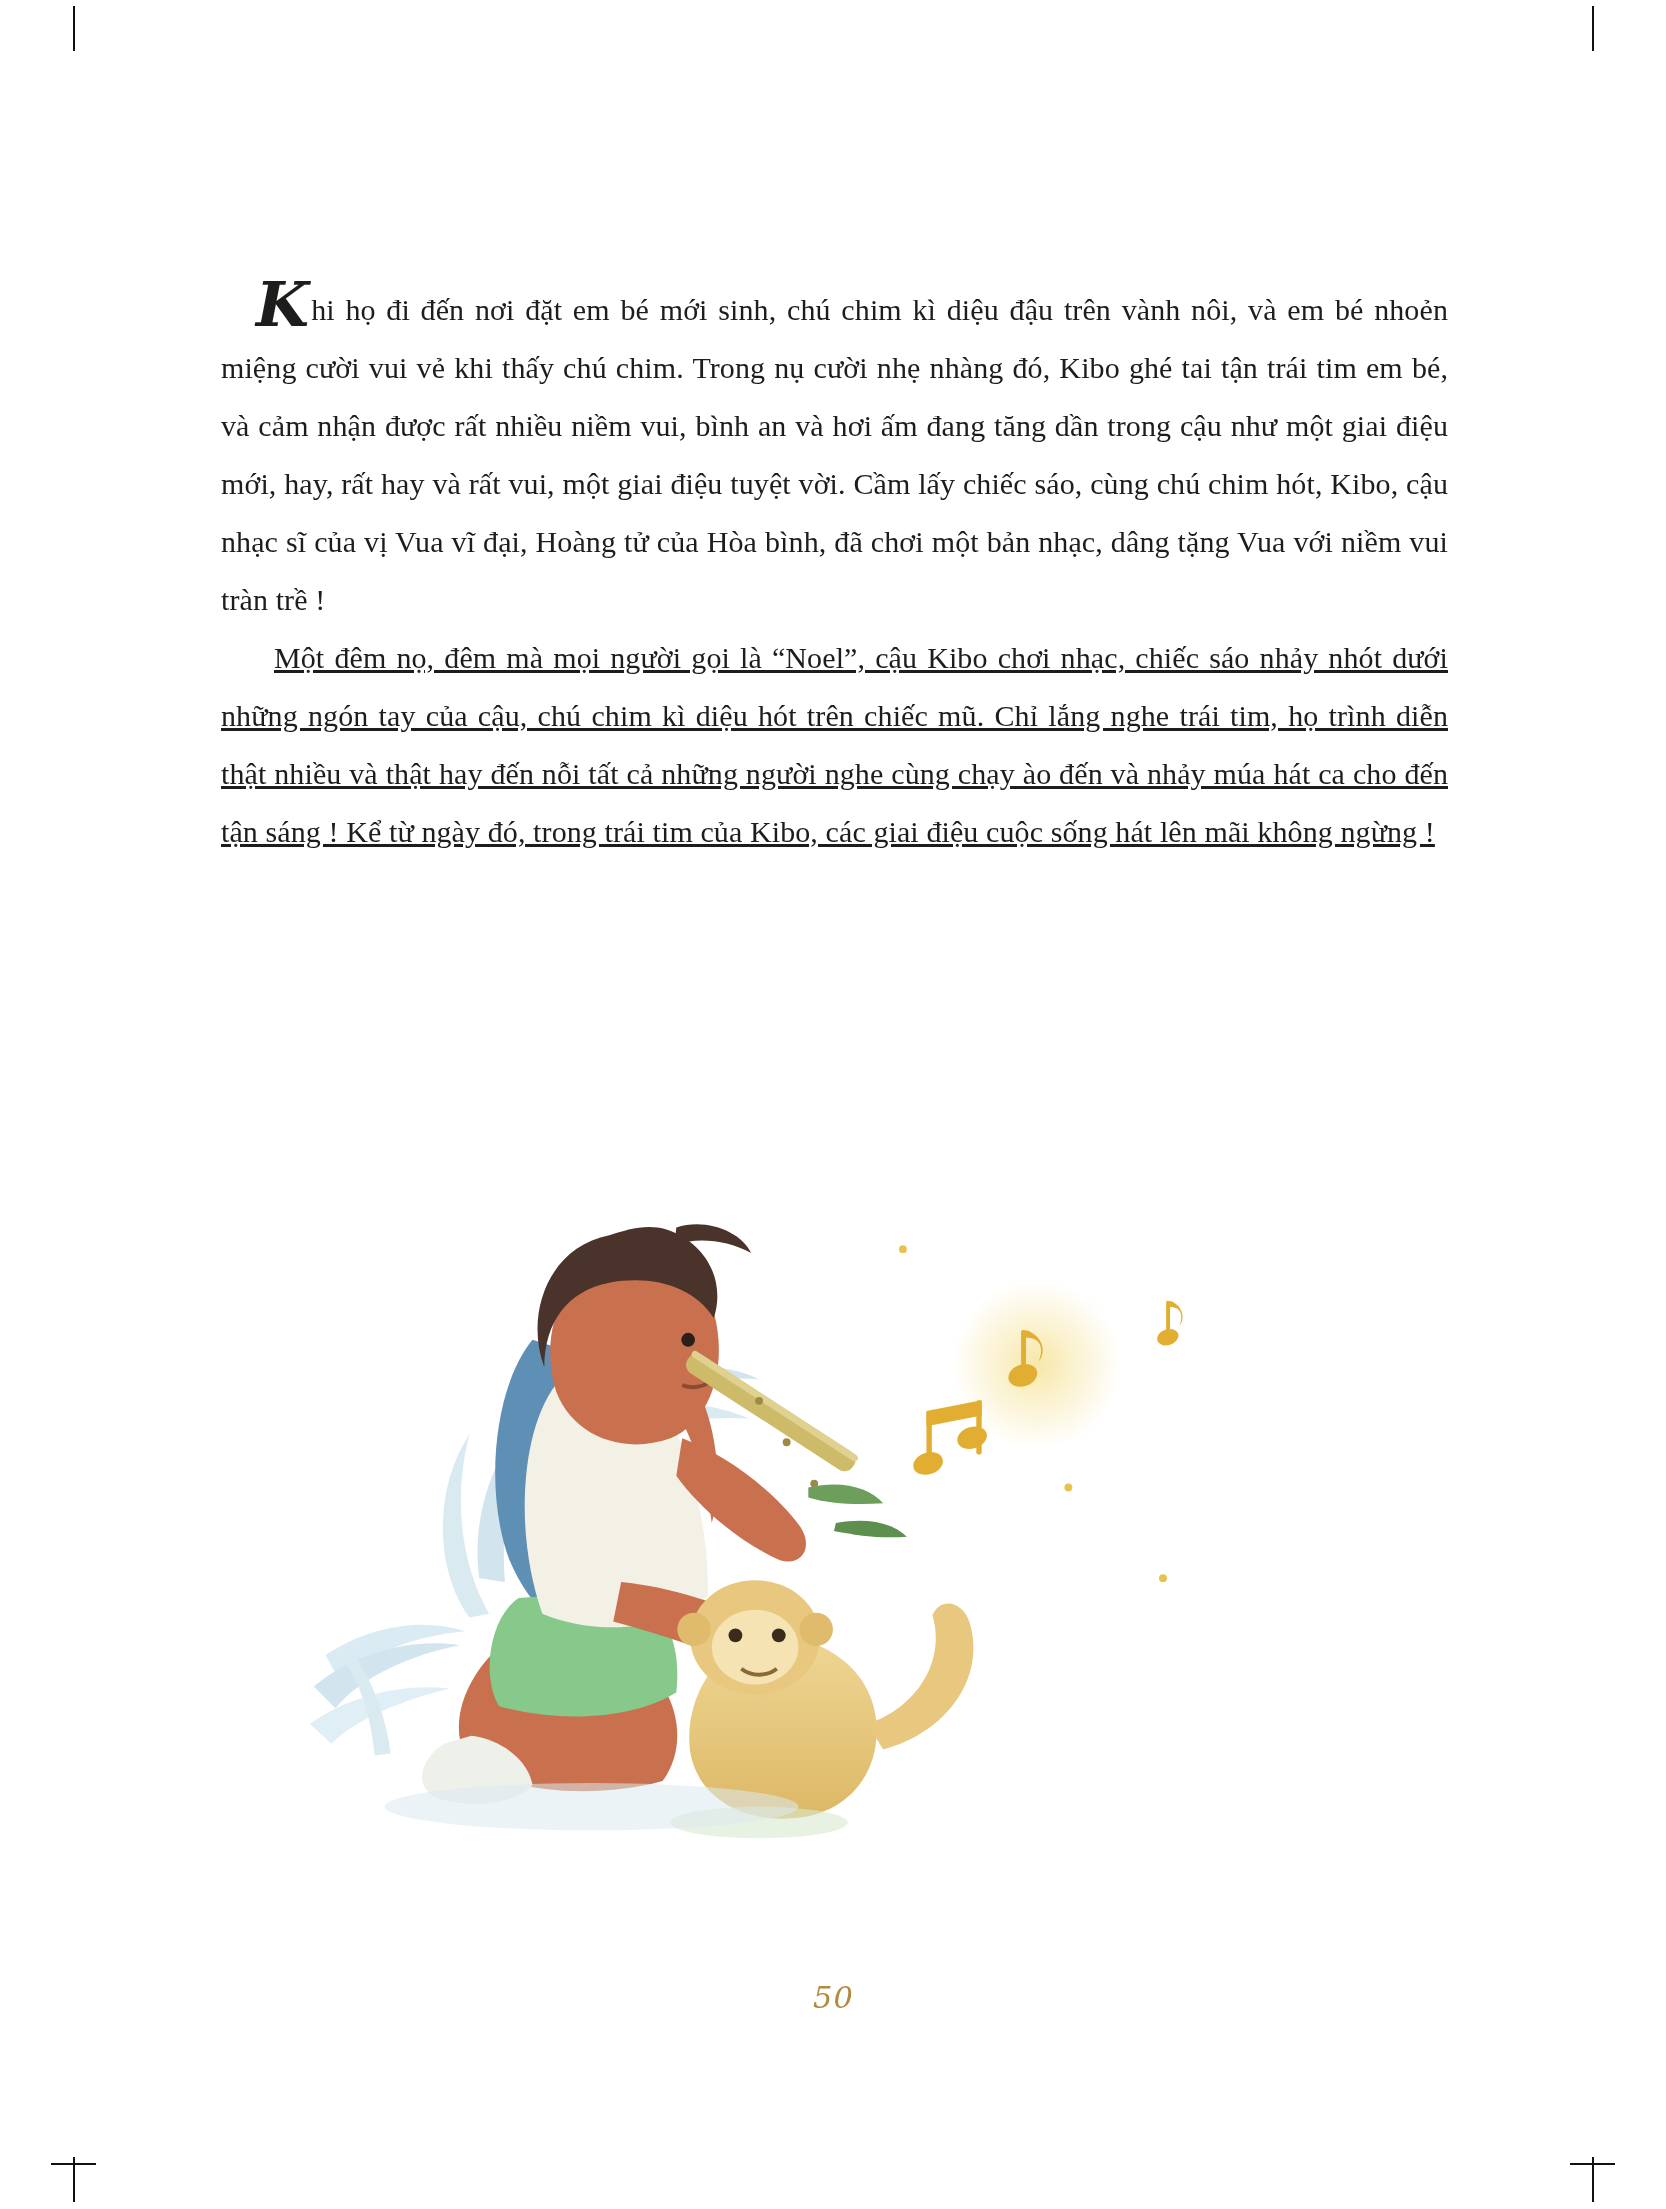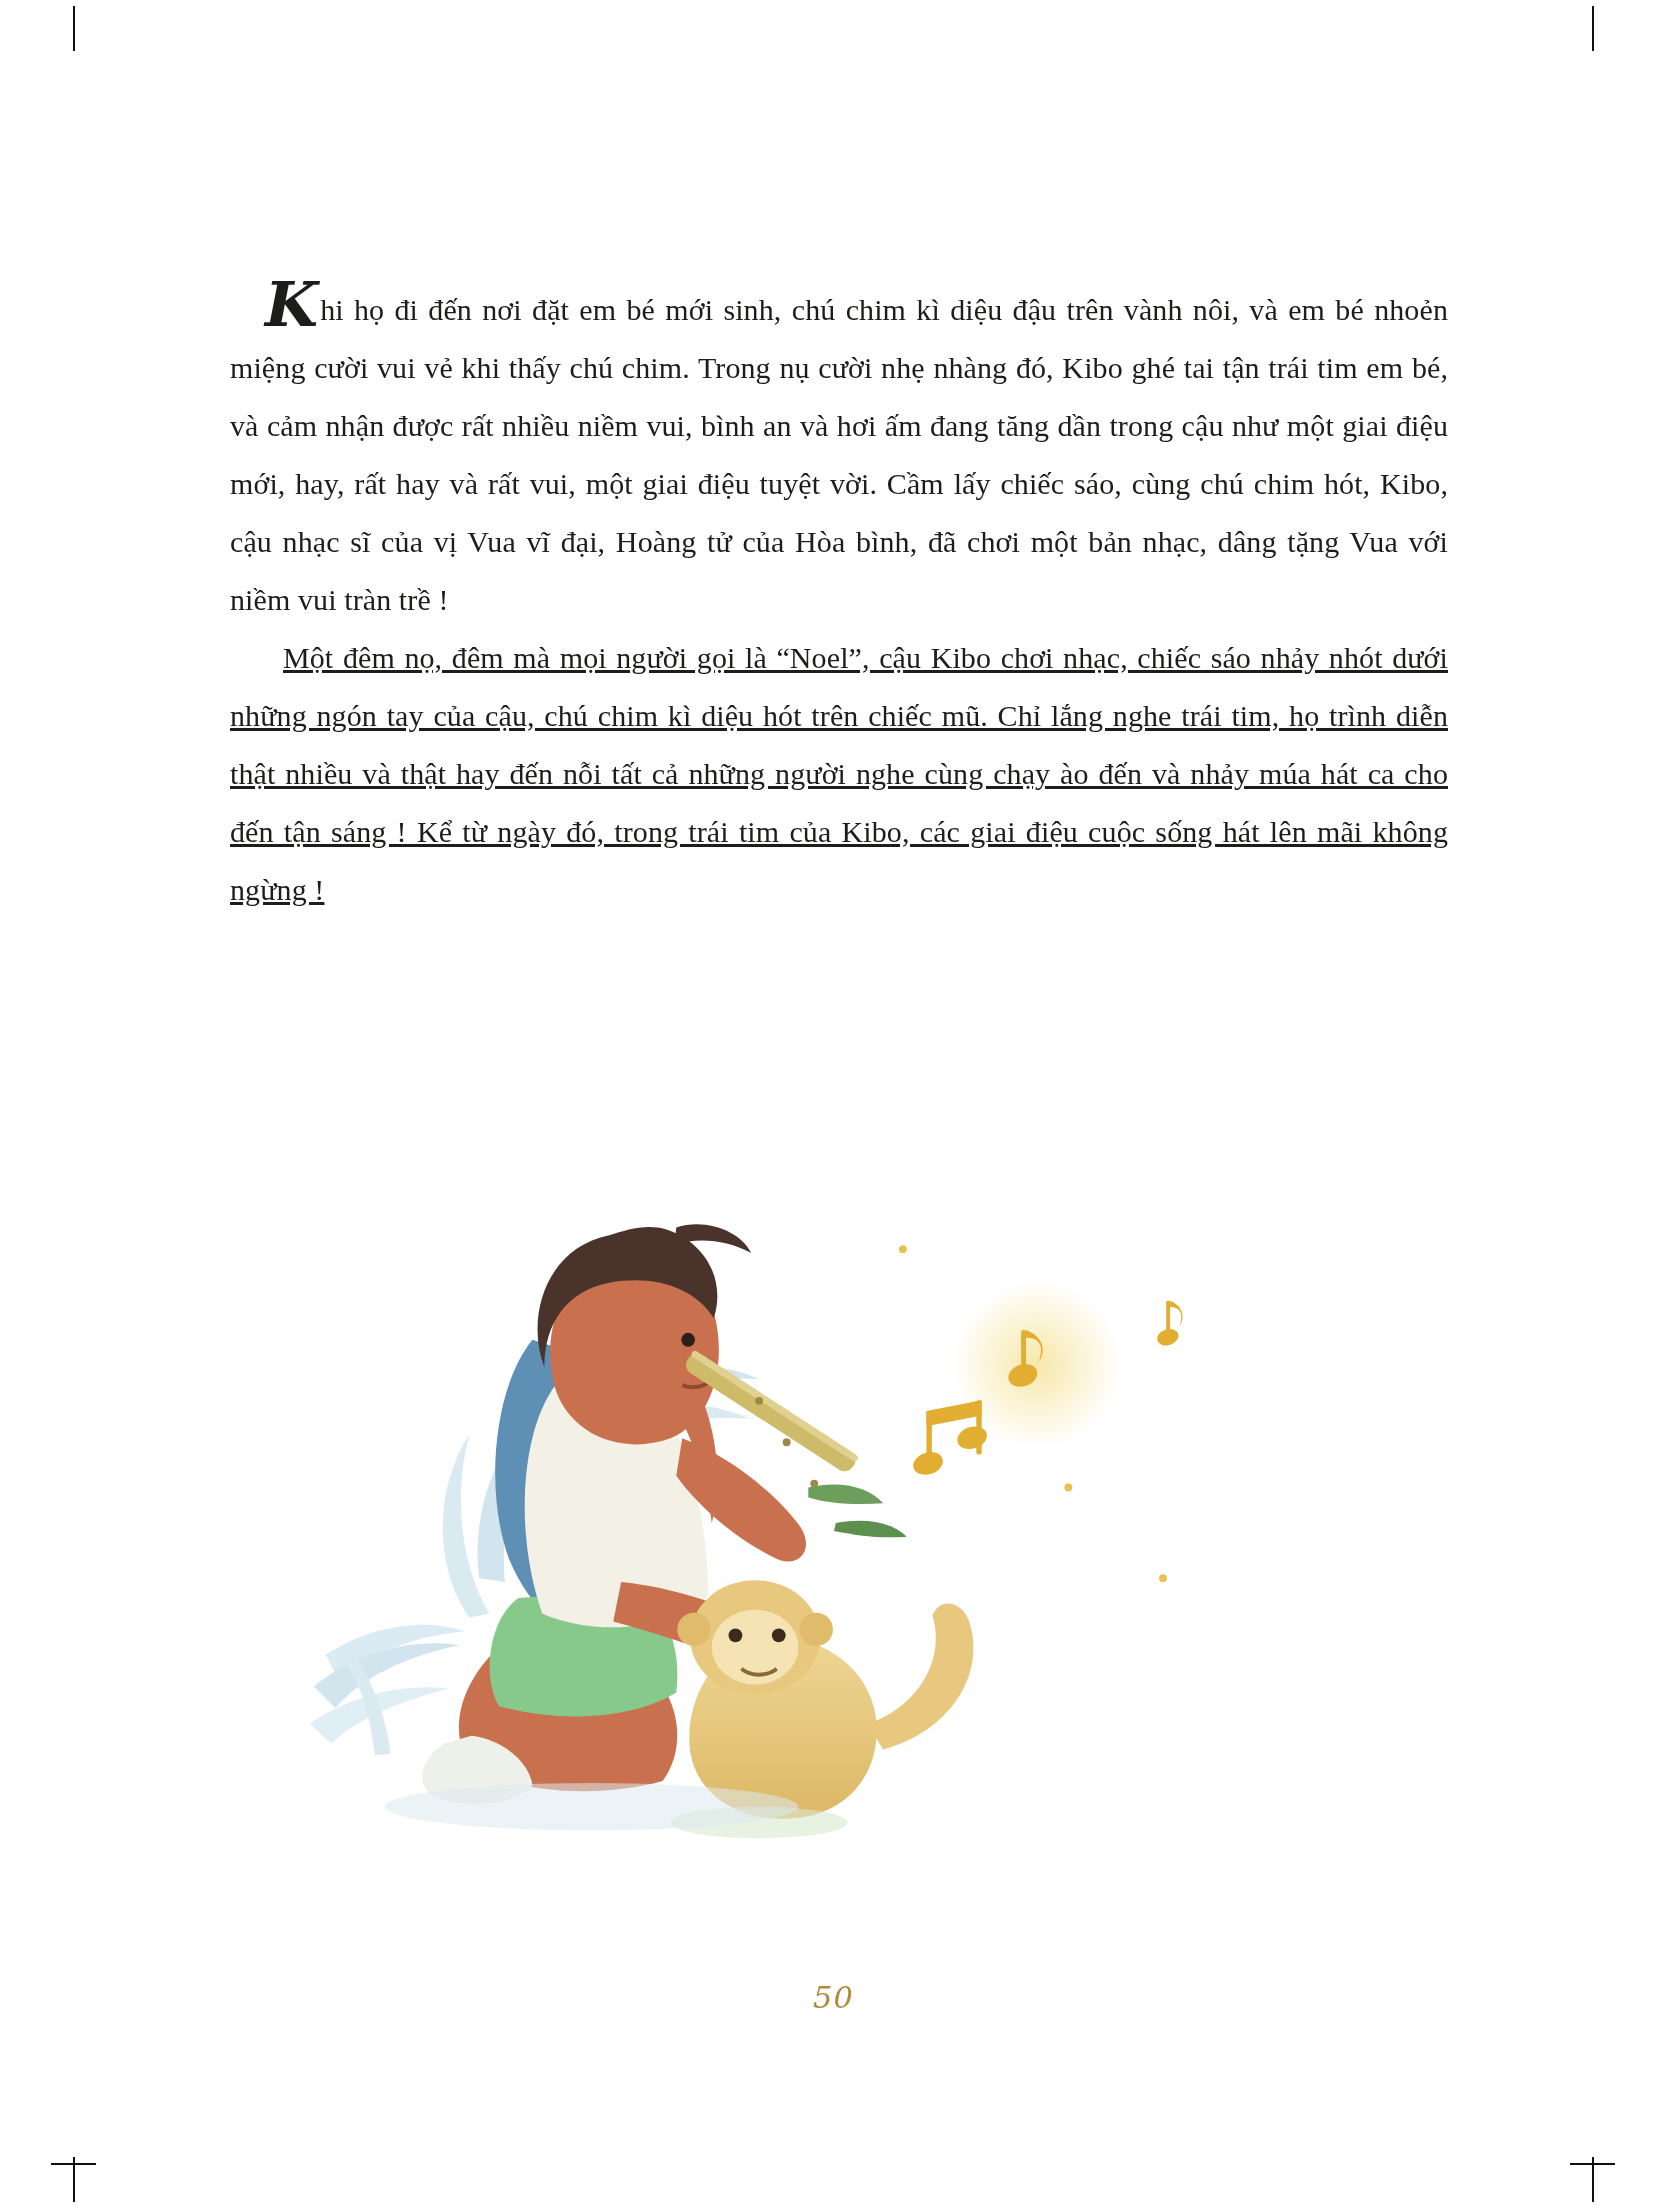--- a/index.html
+++ b/index.html
@@ -33,21 +33,21 @@
   .crop-br-h { left: 1570px; top: 2163px; }
 
   
   .text-block {
     position: absolute;
     left: 217px;
     top: 281px;
     width: 1231px;
   }
   .para {
-    margin: 0 0 0 13px;
+    margin: 0 0 0 4px;
     font-size: 30px;
     line-height: 58px;
     color: #1d1d1b;
     text-align: justify;
     text-justify: inter-word;
     letter-spacing: 0.1px;
   }
   .para.first {
     text-indent: 0;
   }

